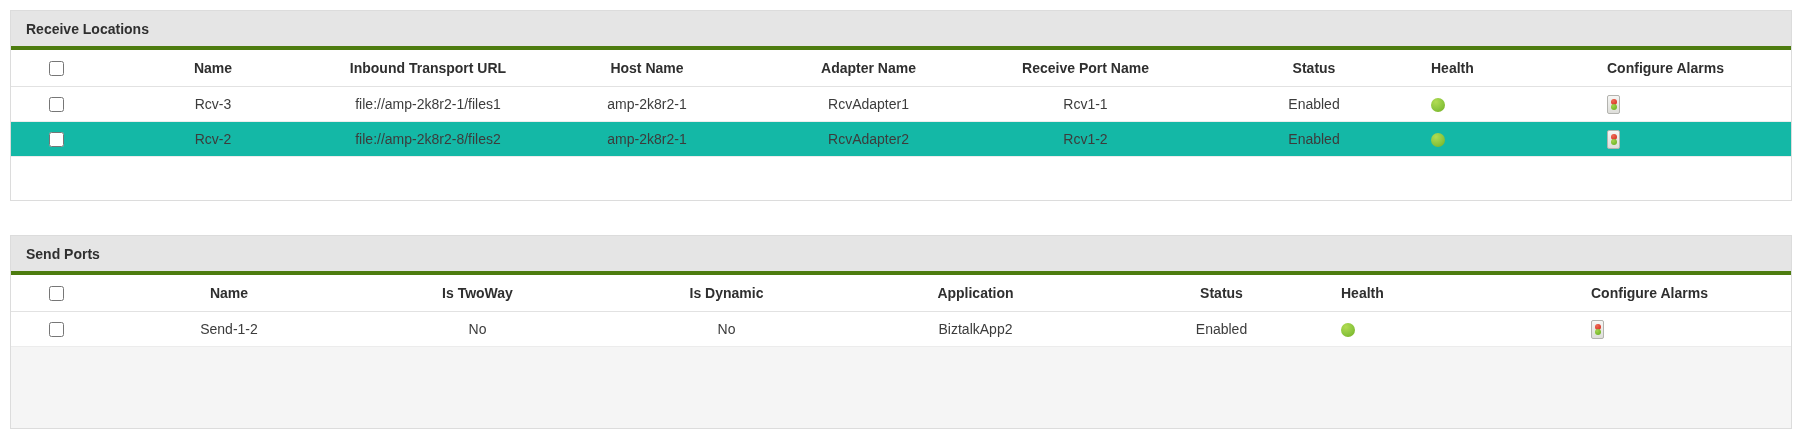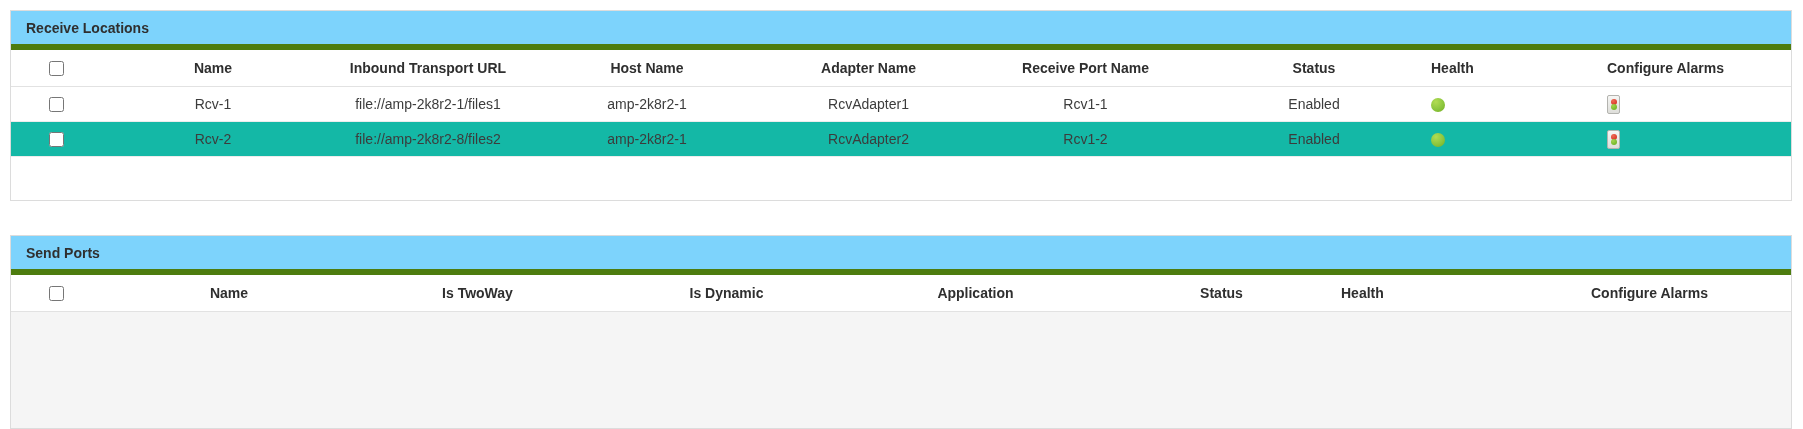--- a/index.html
+++ b/index.html
@@ -11,22 +11,22 @@
     position:relative;overflow:hidden;
   }
   .panel{
     position:absolute;left:10px;width:1780px;
     border:1px solid #dcdcdc;background:#fff;
     display:flex;flex-direction:column;
   }
   #panel-receive{top:10px;height:189px;}
   #panel-send{top:235px;height:192px;}
   .panel-title{
-    height:39px;flex:0 0 39px;background:#7dd3fc;
-    border-bottom:6px solid #4d7c0f;
+    height:39px;flex:0 0 39px;background:#e5e5e5;
+    border-bottom:4px solid #4d7c0f;
     display:flex;align-items:center;padding-left:15px;
     font-weight:bold;color:#2f2f2f;box-sizing:border-box;
   }
   table{border-collapse:collapse;table-layout:fixed;width:100%;flex:0 0 auto;}
   th,td{
     text-align:center;font-weight:normal;
     padding:0 4px 0 10px;height:34px;
     border-bottom:1px solid #ececec;
     overflow:hidden;white-space:nowrap;
     color:#3c3c3c;
@@ -95,21 +95,21 @@
         <th>Status</th>
         <th class="c-health">Health</th>
         <th class="c-alarms">Configure Alarms</th>
       </tr>
     </thead>
     <tbody>
       <tr>
         <td class="c-check">
           <input type="checkbox" style="">
         </td>
-        <td>Rcv-1</td>
+        <td>Rcv-3</td>
         <td>file://amp-2k8r2-1/files1</td>
         <td>amp-2k8r2-1</td>
         <td>RcvAdapter1</td>
         <td>Rcv1-1</td>
         <td>Enabled</td>
         <td class="c-health">
           <span class="health-dot"></span>
         </td>
         <td class="c-alarms">
           <span class="alarm-icon"></span>
@@ -158,16 +158,32 @@
         <th>Name</th>
         <th>Is TwoWay</th>
         <th>Is Dynamic</th>
         <th>Application</th>
         <th>Status</th>
         <th class="c-health">Health</th>
         <th class="c-alarms">Configure Alarms</th>
       </tr>
     </thead>
     <tbody>
+      <tr>
+        <td class="c-check">
+          <input type="checkbox" style="">
+        </td>
+        <td>Send-1-2</td>
+        <td>No</td>
+        <td>No</td>
+        <td>BiztalkApp2</td>
+        <td>Enabled</td>
+        <td class="c-health">
+          <span class="health-dot"></span>
+        </td>
+        <td class="c-alarms">
+          <span class="alarm-icon"></span>
+        </td>
+      </tr>
     </tbody>
   </table>
   <div class="panel-footer gray"></div>
 </div>
 
 </body></html>

